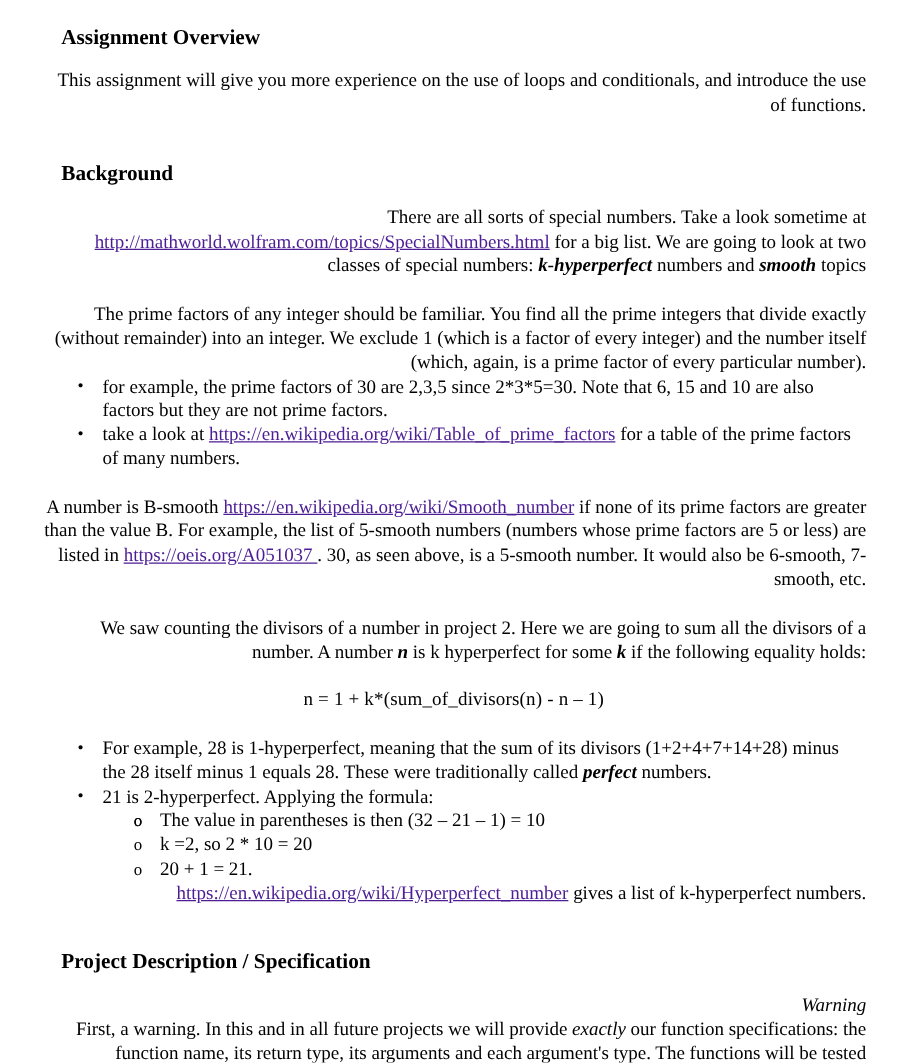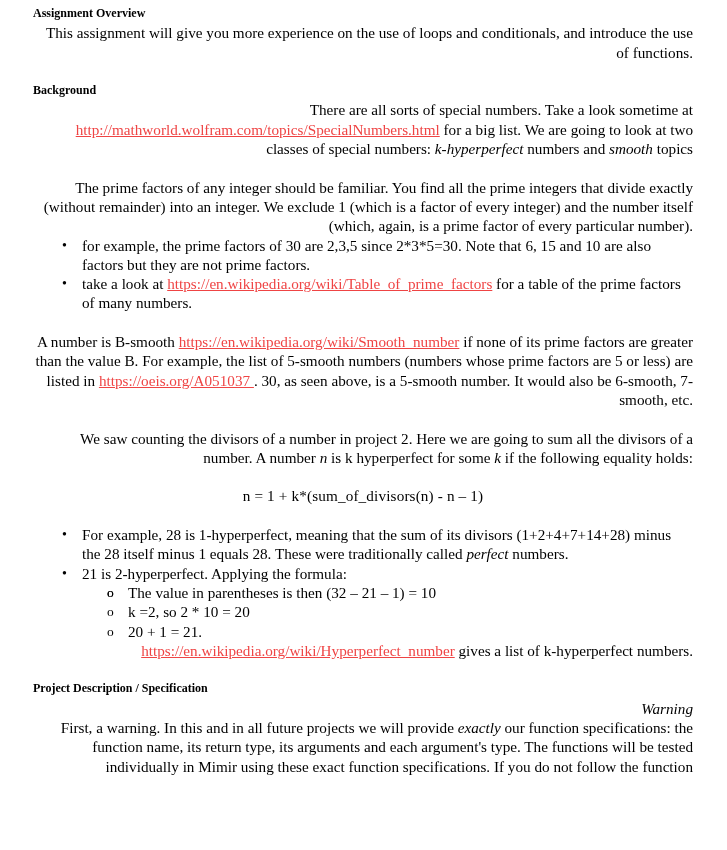--- a/index.html
+++ b/index.html
@@ -16,40 +16,40 @@
     line-height: 19.3px;
     color: #000000;
     -webkit-font-smoothing: antialiased;
   }
   .page {
     padding: 4px 34px 0 33px;
     box-sizing: border-box;
     width: 727px;
   }
   h2.sec {
-    font-size: 12px;
+    font-size: 17px;
     line-height: 19.3px;
     font-weight: bold;
-    margin: 0;
+    margin: 16px;
     padding: 0;
   }
   p.body {
     margin: 0;
     padding: 0;
     text-align: right;
   }
   p.spacer {
     margin: 0;
     padding: 0;
     height: 19.3px;
     line-height: 19.3px;
     font-size: 15.2px;
   }
   a.link, .link {
-    color: #ef4444;
+    color: #4c1d95;
     text-decoration: underline;
     text-underline-offset: 1px;
   }
   .eq {
     margin: 0;
     padding: 0;
     text-align: center;
     letter-spacing: 0.15px;
   }
   ul.b1 {
@@ -82,21 +82,21 @@
     margin: 0;
   }
   ul.b2 > li > .bullet2 {
     position: absolute;
     left: 25px;
     top: 0;
     width: 14px;
     font-size: 13.5px;
     line-height: 19.3px;
   }
-  .it { font-style: italic; }
+  .it { font-style: italic; font-weight: bold; }
   .bd { font-weight: normal; }
   .itu { font-style: italic; }
 </style>
 </head>
 <body>
 
 <div class="page">
 
   <h2 class="sec">Assignment Overview</h2>
   <p class="body">This assignment will give you more experience on the use of loops and conditionals, and introduce the use of functions.</p>

